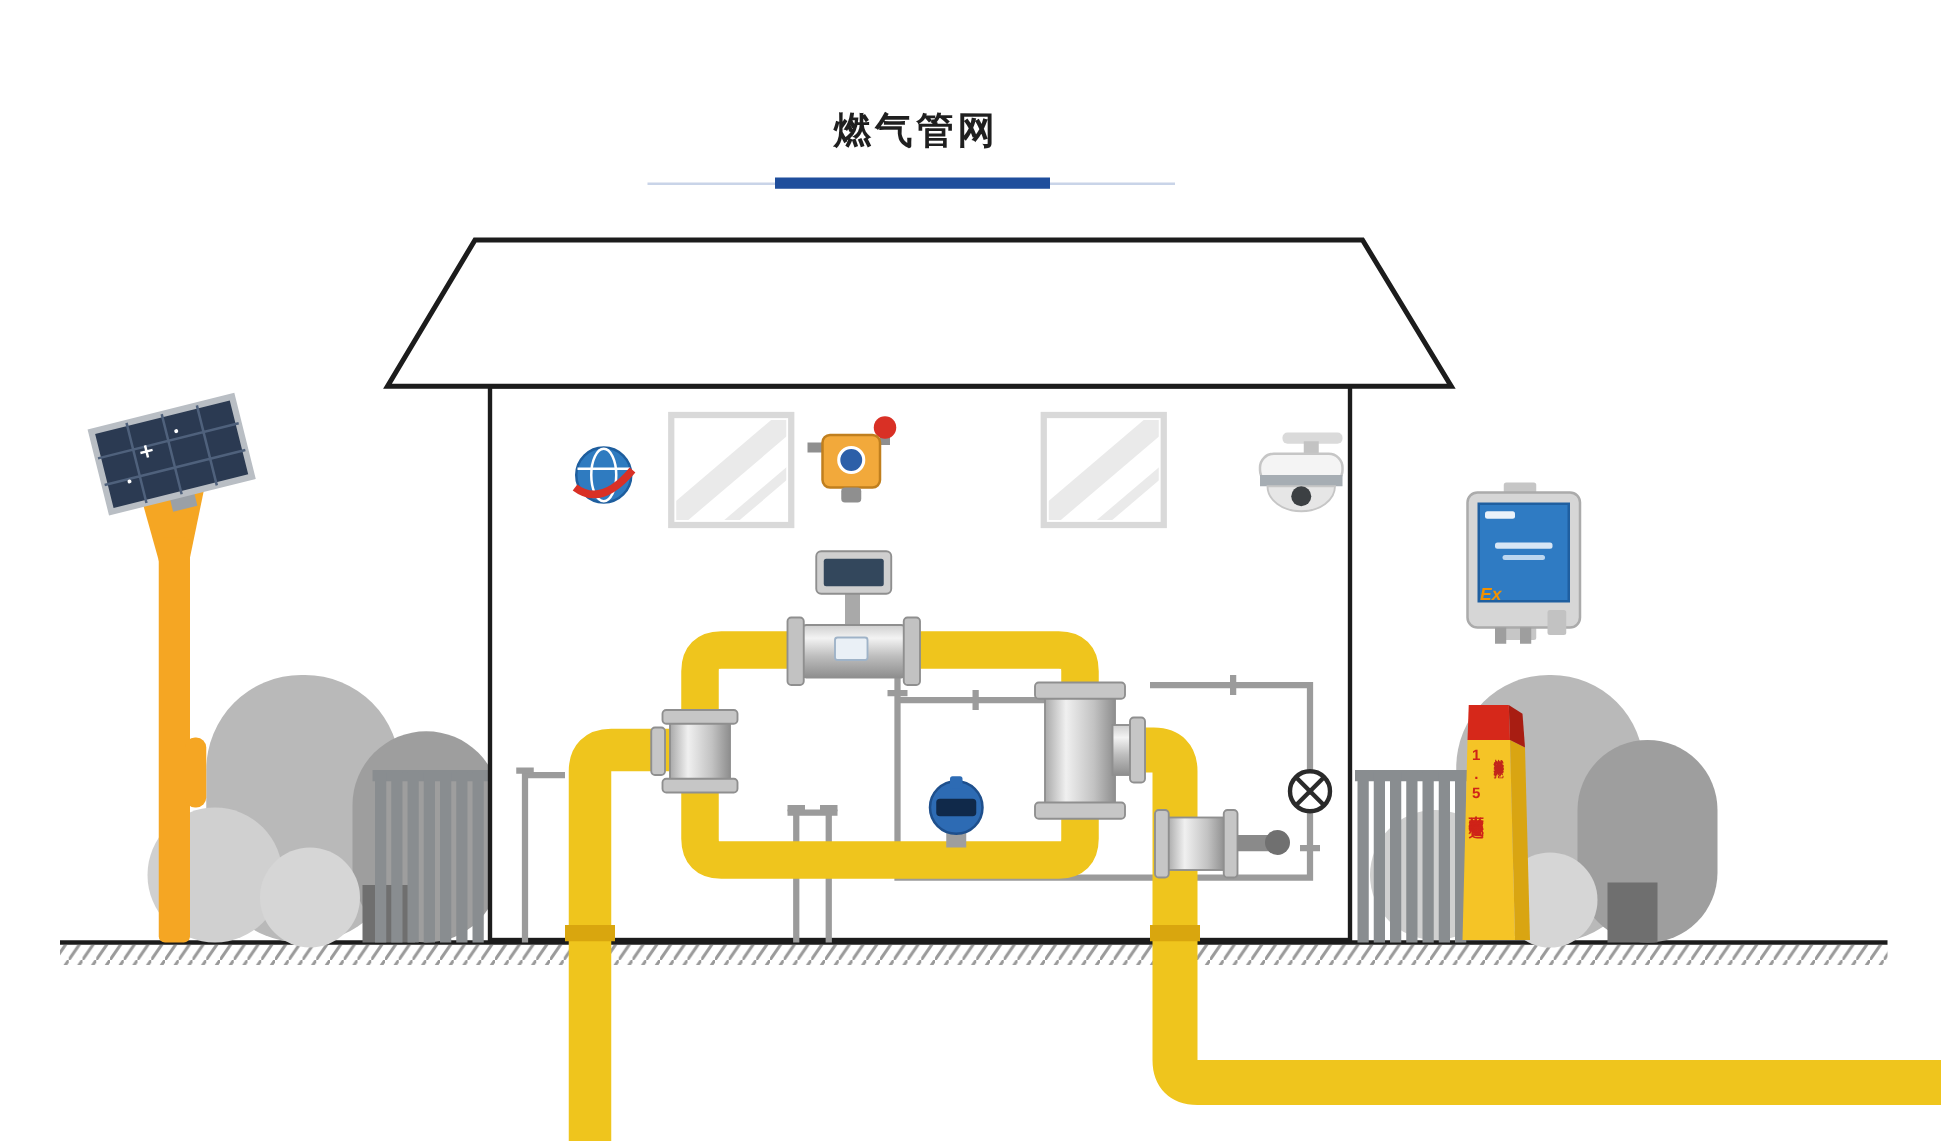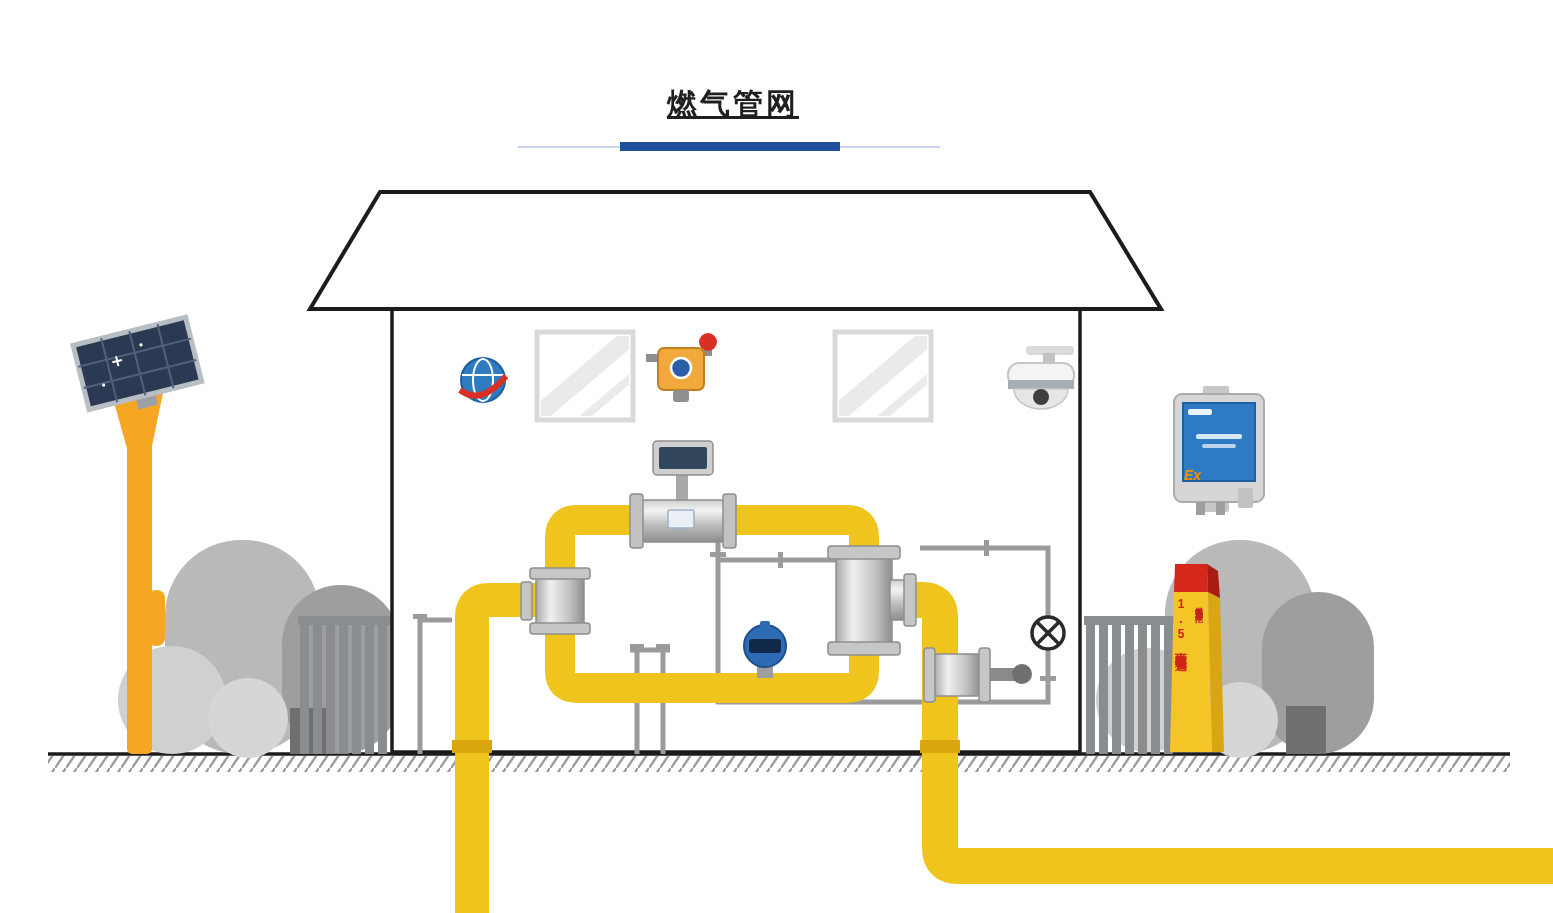--- a/index.html
+++ b/index.html
@@ -1,21 +1,21 @@
 <!DOCTYPE html>
 <html><head>
 <meta charset="utf-8">
 <style>
   html,body{margin:0;padding:0;background:#fff;}
   .stage{position:relative;width:1553px;height:913px;overflow:hidden;background:#fff;
          font-family:"Liberation Sans",sans-serif;}
   .scene{position:absolute;left:0;top:0;width:1553px;height:913px;}
   .scene text{font-family:"Liberation Sans",sans-serif;}
   .title{position:absolute;left:0;top:84px;width:1466px;text-align:center;
-         font-size:30px;font-weight:700;color:#1f1f1f;letter-spacing:3px;text-decoration:underline;}
+         font-size:30px;font-weight:700;color:#1f1f1f;letter-spacing:3px;}
   .u-thin{position:absolute;left:518px;top:146px;width:422px;height:2px;background:#C9D4E8;}
   .u-bar{position:absolute;left:620px;top:142px;width:220px;height:9px;background:#1F4E9C;}
   .post-text{position:absolute;writing-mode:vertical-rl;text-orientation:upright;
              font-weight:700;line-height:1;white-space:nowrap;}
   .post-text.main{left:1175px;top:597px;height:152px;font-size:12px;color:#CF2318;letter-spacing:1px;}
   .post-text.side{left:1194px;top:601px;height:150px;font-size:8px;color:#C2251B;letter-spacing:1px;}
 </style>
 </head>
 <body>
 

